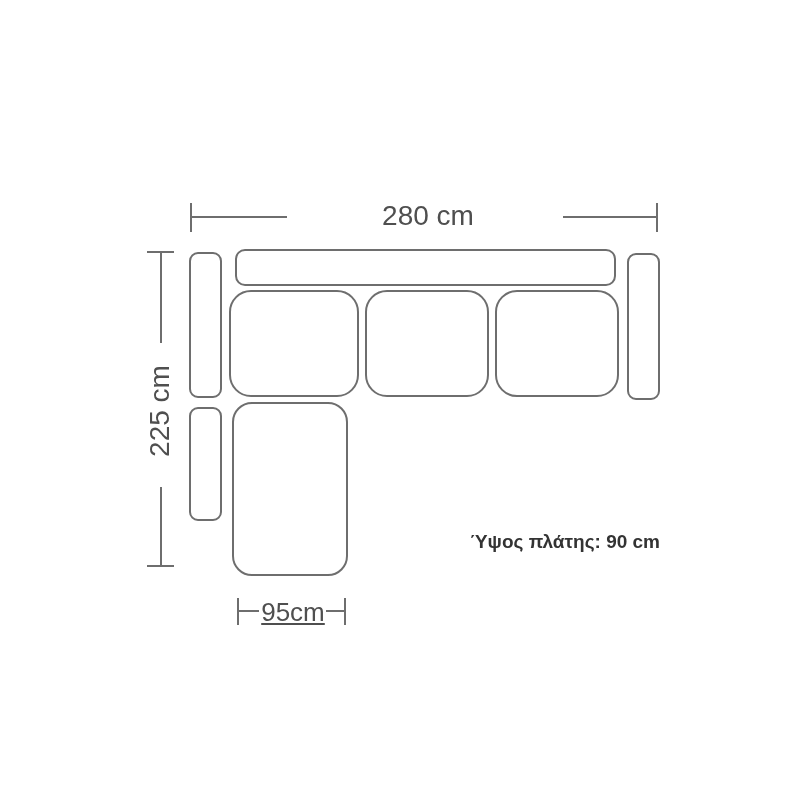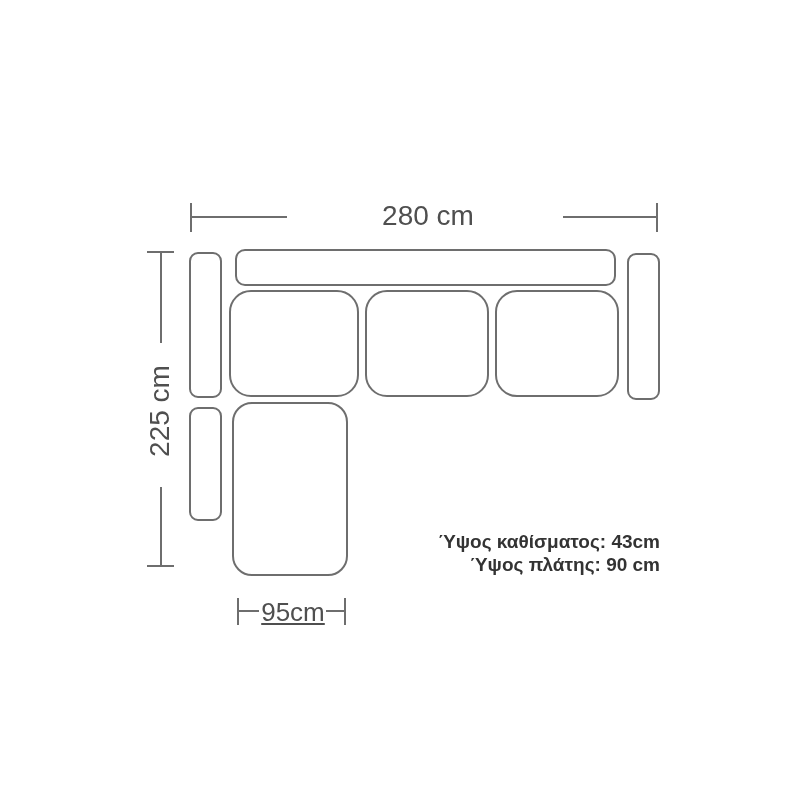--- a/index.html
+++ b/index.html
@@ -82,17 +82,16 @@
 
   <div>
     <div class="seg v" style="left:221px; top:598px; height:27px;"></div>
     <div class="seg h" style="left:221px; top:610px; width:22px;"></div>
     <div class="dim-label small" style="left:217px; top:599px; width:120px;">95cm</div>
     <div class="seg h" style="left:310px; top:610px; width:20px;"></div>
     <div class="seg v" style="left:328px; top:598px; height:27px;"></div>
   </div>
 
   <div class="notes">
-    <div>Ύψος καθίσματος: 43cm</div>
     <div>Ύψος πλάτης: 90 cm</div>
   </div>
 
 </div>
 
 </body></html>

